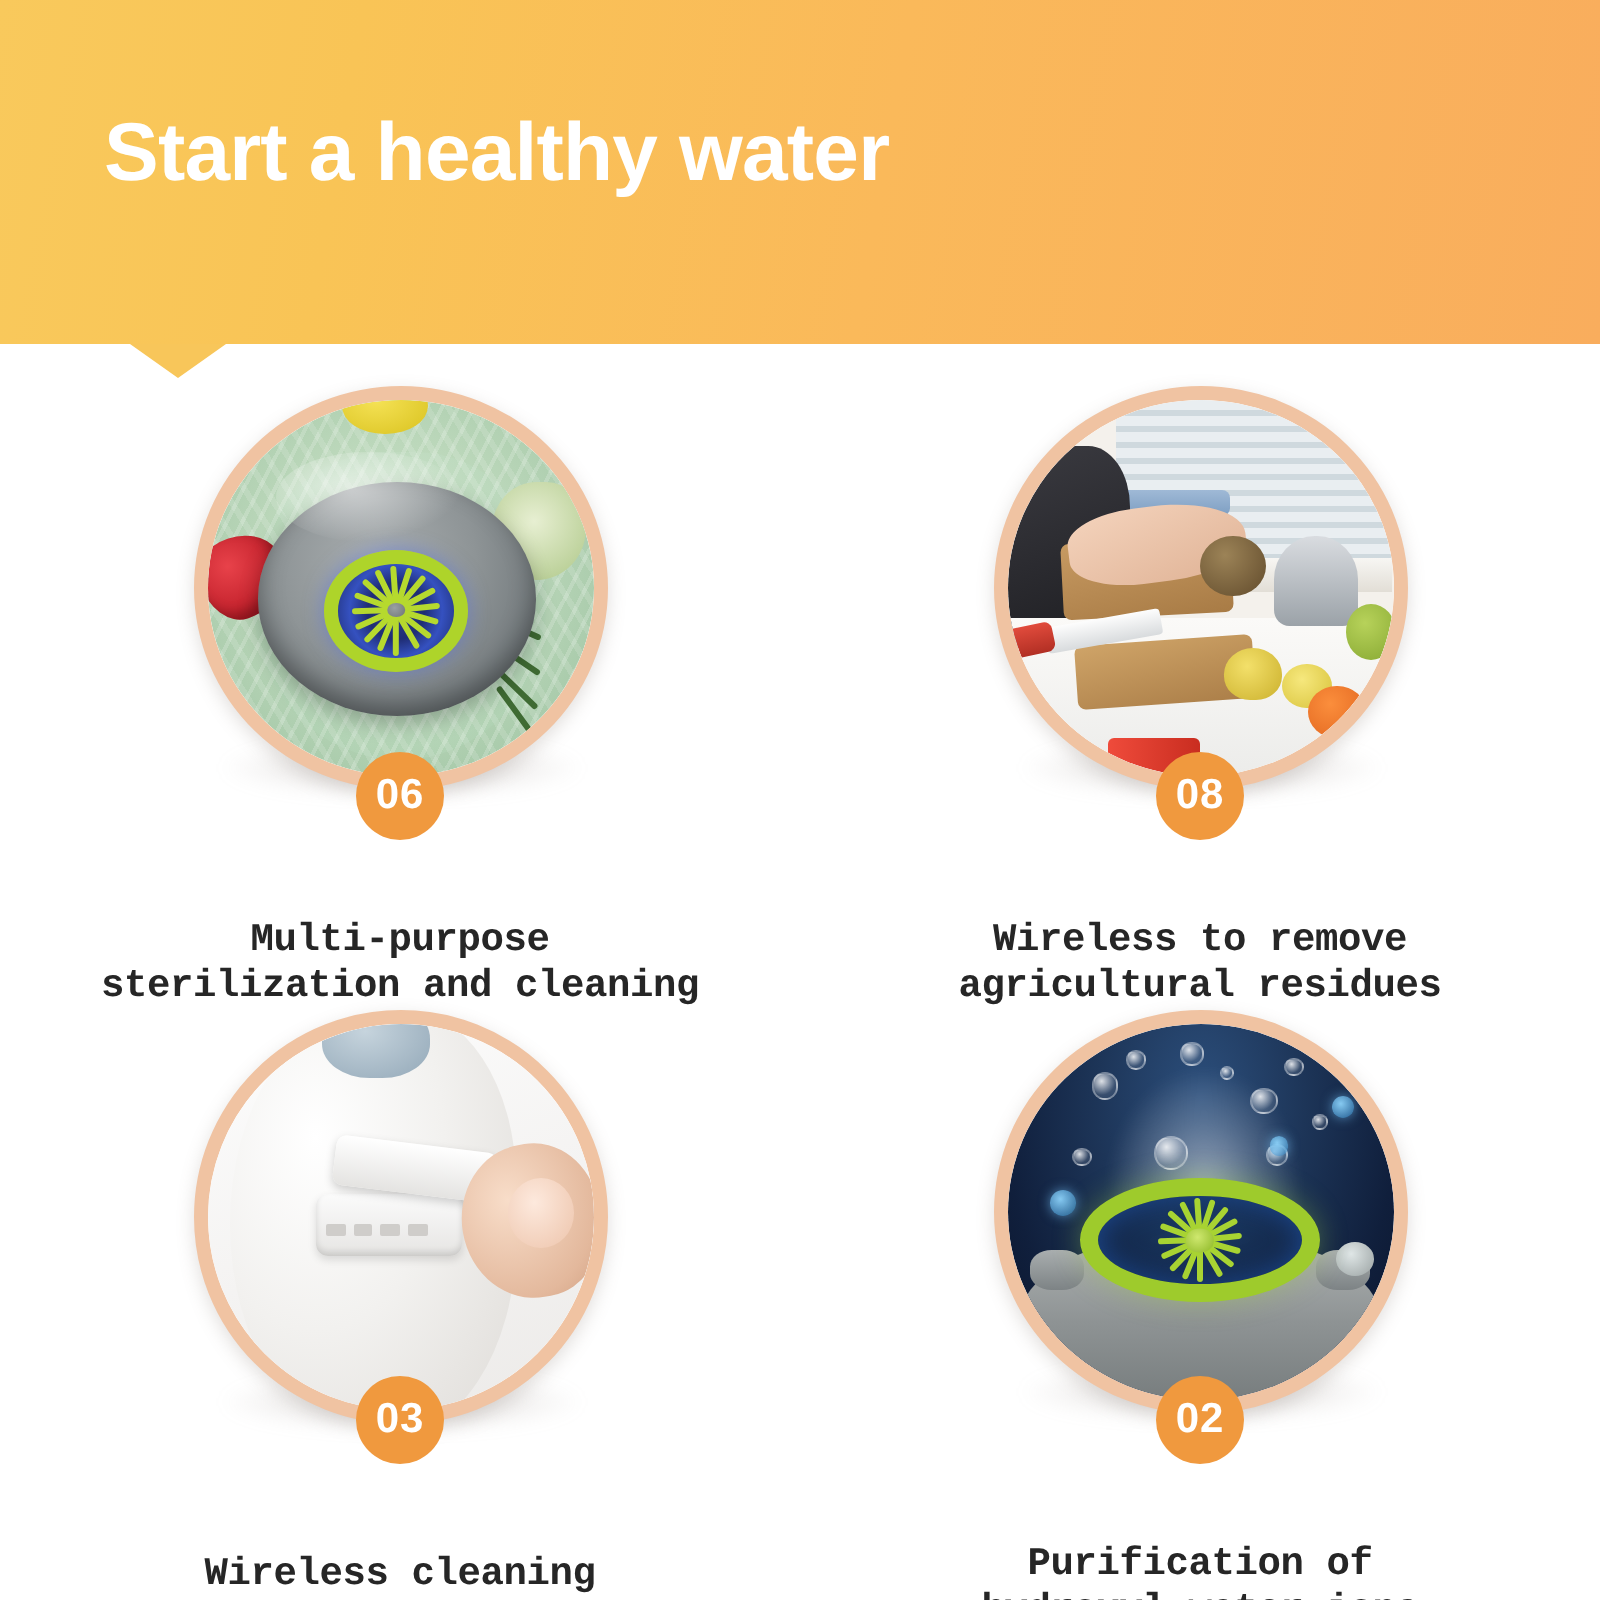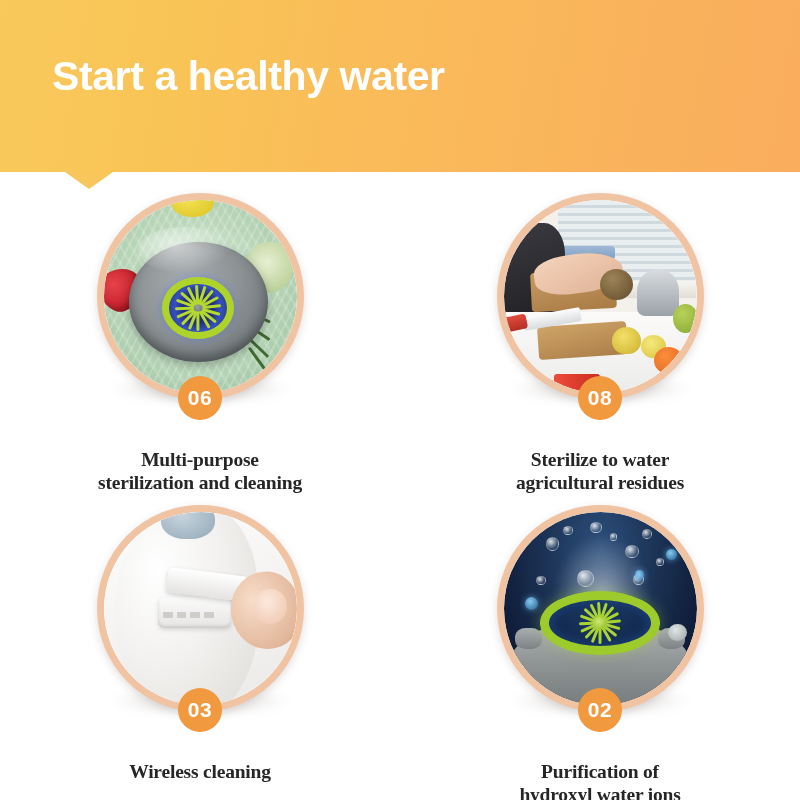--- a/index.html
+++ b/index.html
@@ -358,29 +358,29 @@
     color:#ffffff;
     font-size:21px;
     font-weight:600;
     display:flex;
     align-items:center;
     justify-content:center;
     letter-spacing:0.5px;
     z-index:4;
   }
   .caption {
-    margin-top: 48px;
+    margin-top: 64px;
     text-align:center;
     color:#262626;
     font-size:19.5px;
     font-weight:700;
     line-height:1.18;
     letter-spacing:-0.2px;
     white-space:pre-line;
-    font-family:Liberation Serif, serif;
+    font-family:Liberation Mono, monospace;
   }
 </style>
 </head>
 <body>
 
 <div class="banner">
   <div class="banner-title">Start a healthy water</div>
 </div>
 <div class="banner-notch"></div>
 
@@ -455,21 +455,21 @@
             <div class="s2-lemon1"></div>
             <div class="s2-lemon2"></div>
             <div class="s2-green"></div>
             <div class="s2-orange"></div>
             <div class="s2-red"></div>
           </div>
         </div>
       </div>
       <div class="badge">08</div>
     </div>
-    <div class="caption">Sterilize to water
+    <div class="caption">Wireless to remove
 agricultural residues</div>
   </div>
 
   <div class="cell">
     <div class="circle-wrap">
       <div class="circle-shadow"></div>
       <div class="circle">
         <div class="inner">
           <div class="scene3">
             <div class="s3-body"></div>

